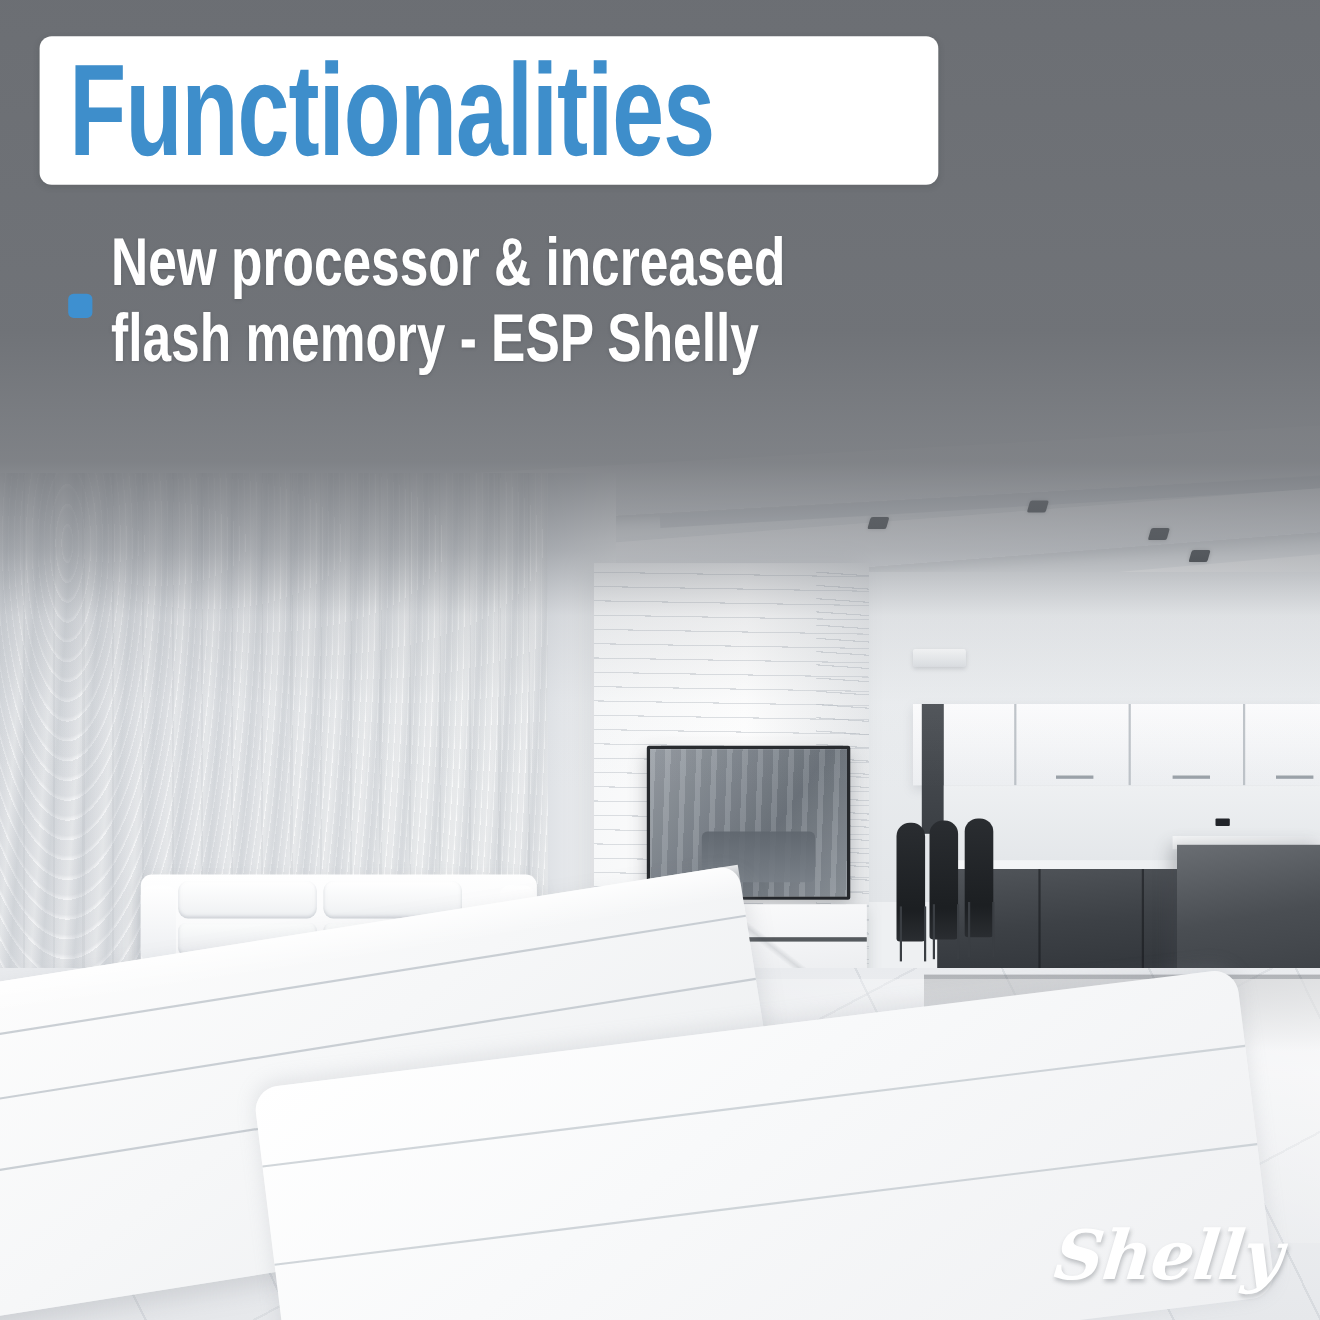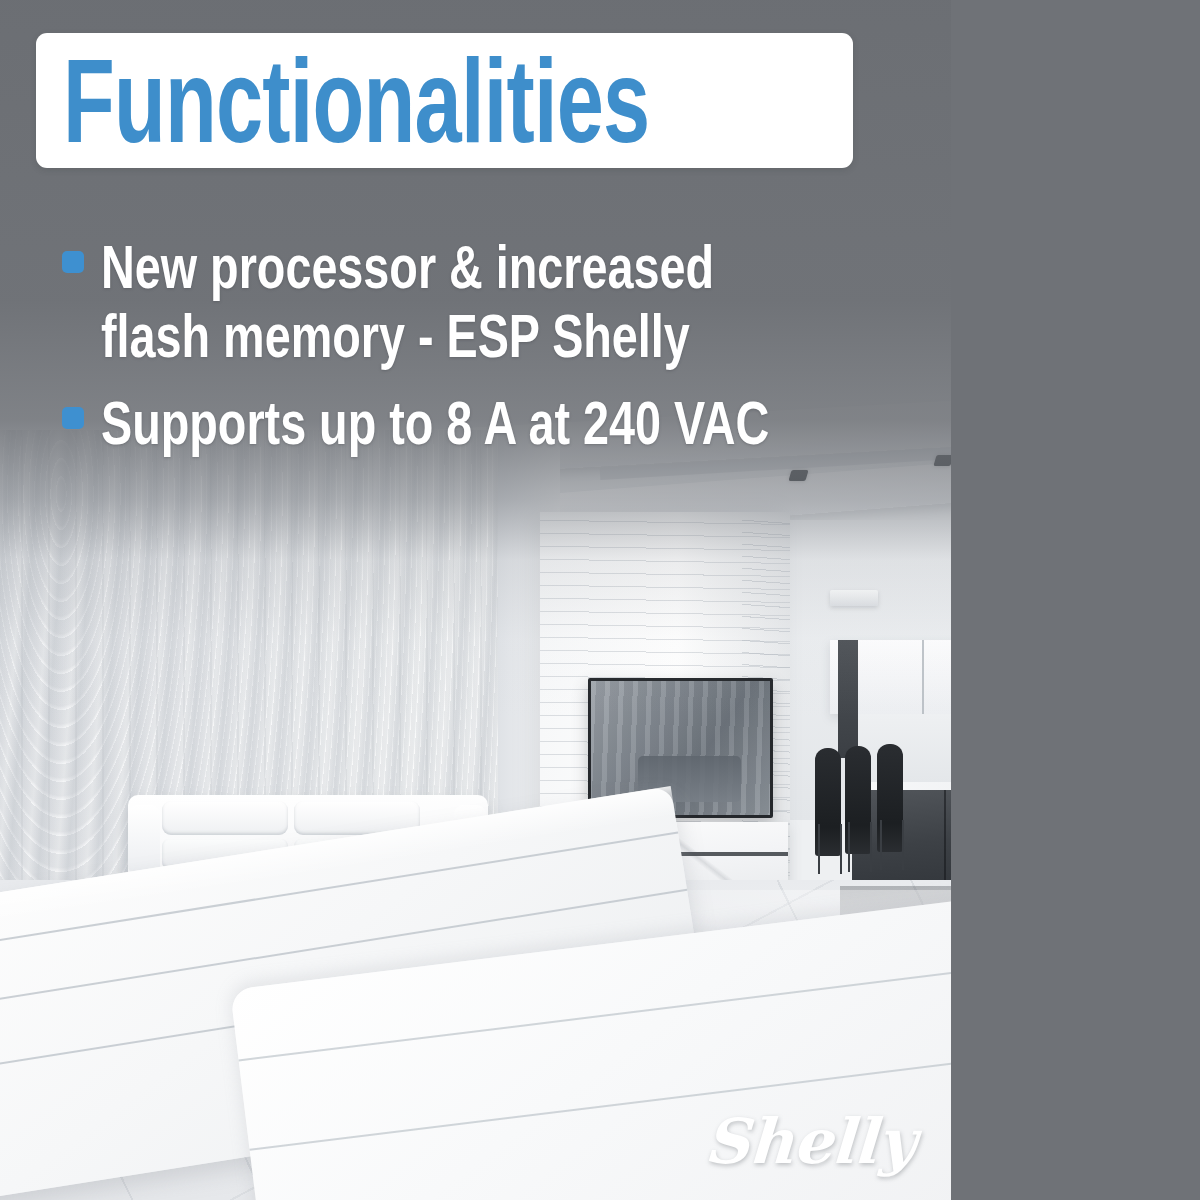--- a/index.html
+++ b/index.html
@@ -1,21 +1,21 @@
 <!DOCTYPE html>
 <html><head>
 <meta charset="utf-8">
 <title>Shelly Functionalities</title>
 <style>
   * { margin:0; padding:0; box-sizing:border-box; }
   html,body { width:1200px; height:1200px; overflow:hidden; background:#6f7277; }
 
   #stage {
     position:relative;
-    width:951px; height:1200px;
+    width:1200px; height:1200px;
     font-family:"Liberation Sans", sans-serif;
     overflow:hidden;
   }
 
   
   #photo {
     position:absolute; inset:0;
     background:#eef0f2;
     overflow:hidden;
   }
@@ -324,21 +324,21 @@
     transform:scaleX(.80) scaleY(1.12);
     transform-origin:left center;
     white-space:nowrap;
   }
 
   
   #bullets {
     position:absolute; left:62px; top:205px; width:900px;
   }
   .bullet-row {
-    display:flex; align-items:flex-start; margin-bottom:22px;margin-top:28px;
+    display:flex; align-items:center; margin-bottom:22px;
   }
   .bullet-dot {
     flex:0 0 auto;
     width:22px; height:22px; border-radius:5px;
     background:#3e90d0;
     margin-top:18px; margin-right:17px;
   }
   .bullet-text {
     color:#ffffff;
     font-family:"Liberation Sans", sans-serif;
@@ -475,21 +475,17 @@
   </div>
 
   <div id="bullets">
 
     <div class="bullet-row">
       <span class="bullet-dot"></span>
       <span class="bullet-text">New processor &amp; increased flash memory - ESP Shelly</span>
     </div>
 
 
-    <div class="bullet-row">
-      <span class="bullet-dot"></span>
-      <span class="bullet-text">Supports up to 8 A at 240 VAC</span>
-    </div>
   </div>
 
   <div id="shelly-logo">Shelly</div>
 
 </div>
 
 </body></html>

